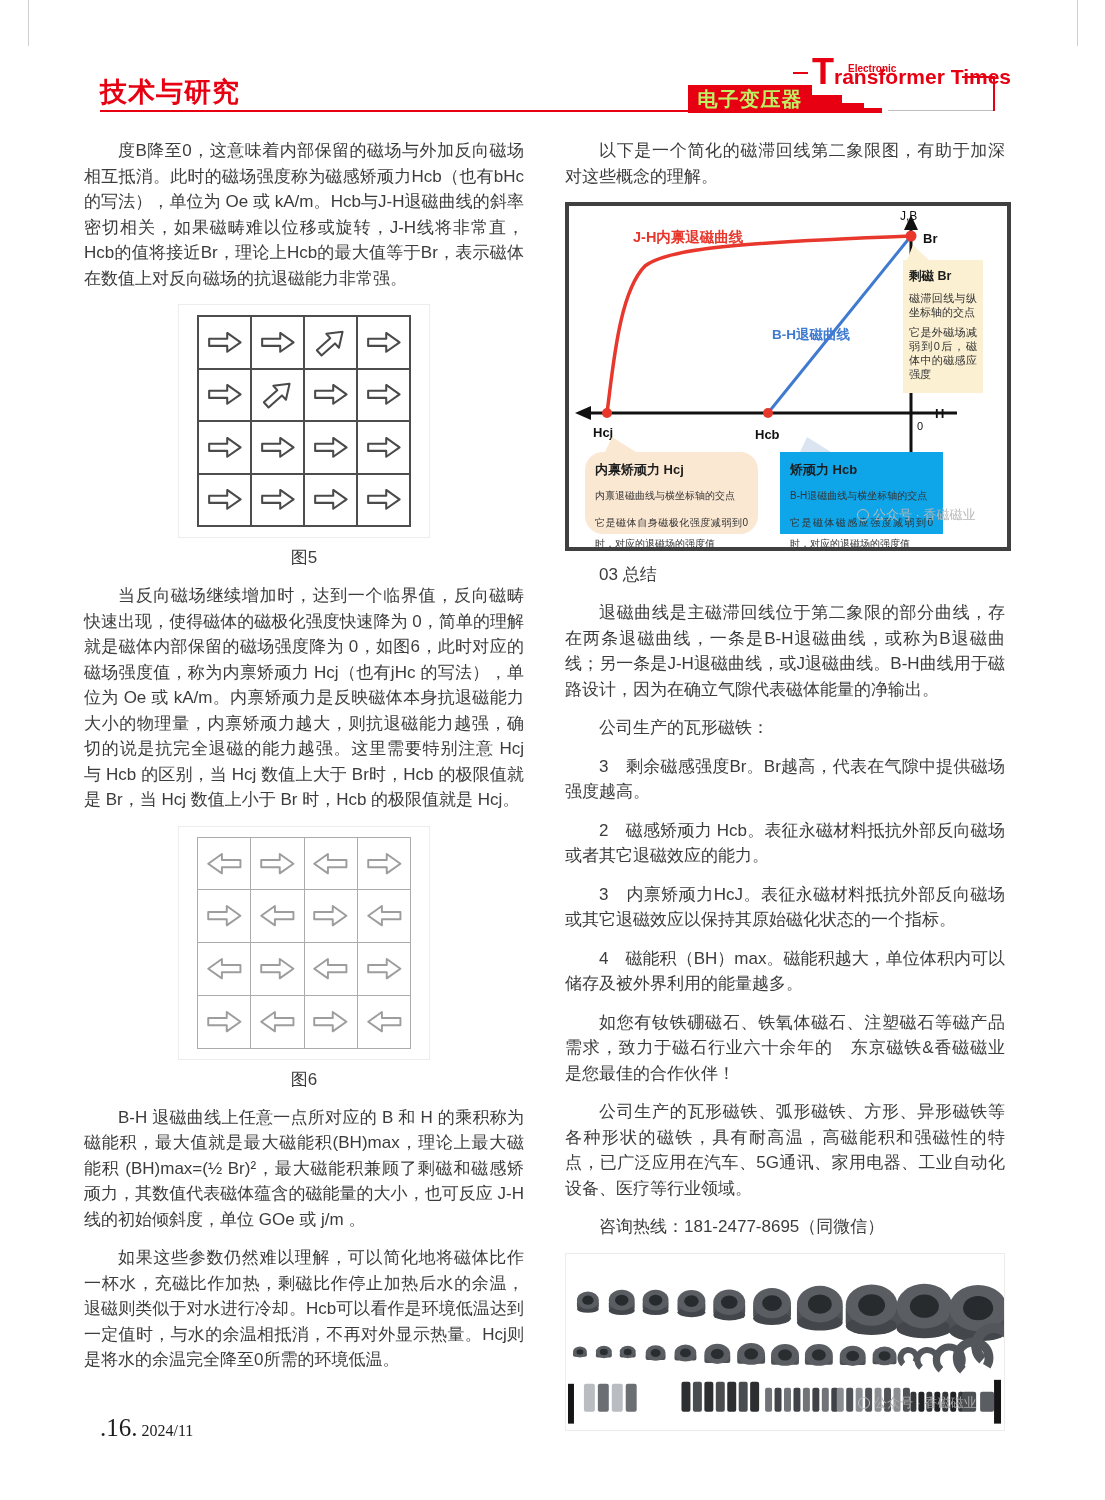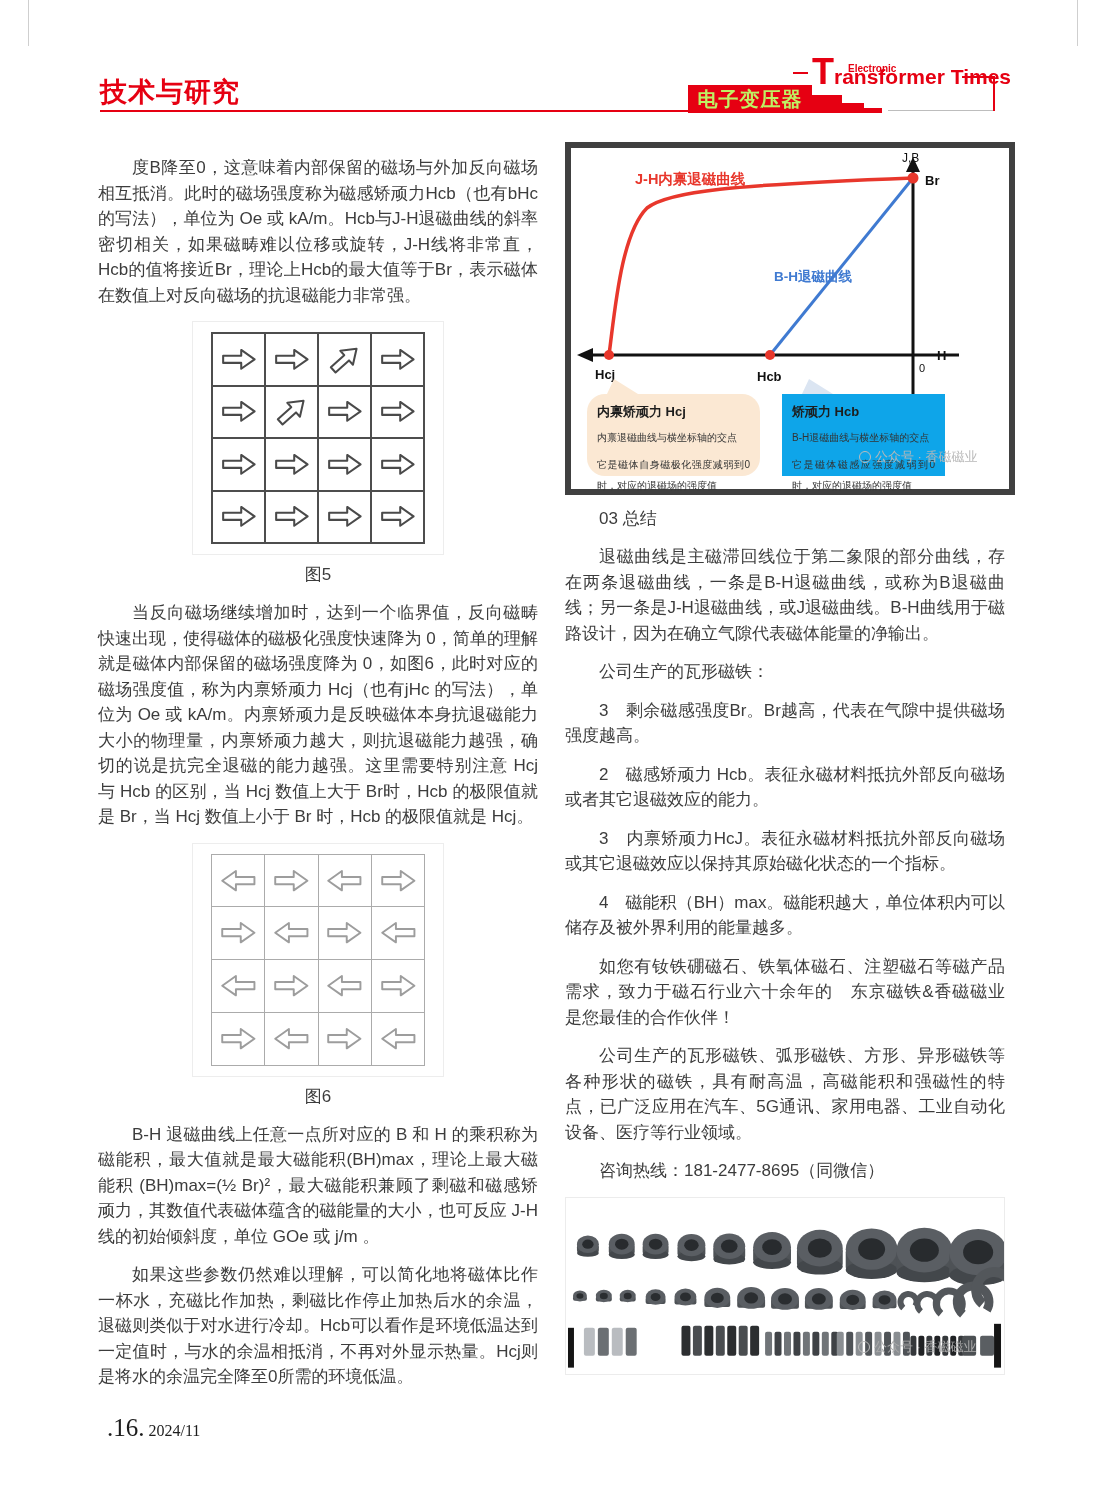--- a/index.html
+++ b/index.html
@@ -25,42 +25,42 @@
   .logo-title{font-size:21px;font-weight:bold;color:#e60012;line-height:40px;white-space:nowrap;}
   .logo-title::first-letter{font-size:36px;}
   .logo-electronic{position:absolute;left:36px;top:11px;font-size:10px;font-weight:bold;color:#e60012;}
   .logo-dash{position:absolute;background:#e60012;height:2px;}
   .logo-dash.dl{left:793px;top:72px;width:15px;}
   .logo-dash.dr{left:962px;top:76px;width:32px;}
   .logo-vline{position:absolute;left:993px;top:76px;width:2px;height:35px;background:#e60012;}
 
   
   .col{position:absolute;top:138px;width:440px;}
-  .col.left{left:98px;margin-top:17px;}
+  .col.left{left:84px;}
   .col.right{left:565px;}
   .para{margin:0 0 13px;font-size:17px;line-height:25.5px;text-align:justify;
         text-indent:2em;color:#3c3c3c;}
 
   
   .fig-wrap{width:214px;margin:6px auto 0;padding:10px 18px;border:1px solid #ededed;background:#fff;}
   .fig-grid{display:grid;grid-template-columns:repeat(4,1fr);grid-template-rows:repeat(4,1fr);
             width:214px;height:212px;box-sizing:border-box;}
   .fig-grid.dark{background:#4d4d4d;gap:2px;border:2px solid #4d4d4d;}
   .fig-grid.light{background:#ababab;gap:1px;border:1px solid #ababab;}
   .cell{background:#fff;display:flex;align-items:center;justify-content:center;overflow:hidden;}
   .arrow{width:74%;height:auto;}
   .arrow path{fill:none;stroke-linejoin:round;}
   .fig-grid.dark .arrow path{stroke:#4a4a4a;stroke-width:2.6;}
   .fig-grid.light .arrow path{stroke:#9d9d9d;stroke-width:2.4;}
   .arrow.left{transform:scaleX(-1);}
   .arrow.up-right{transform:rotate(-42deg);}
   .fig-caption{text-align:center;font-size:17px;color:#3c3c3c;margin:8px 0 14px;}
 
   
-  .chart-box{position:relative;width:438px;height:341px;border:6px solid #404040;
+  .chart-box{position:relative;width:438px;height:341px;border:4px solid #404040;
              background:#fff;margin:4px 0 12px;}
   .chart-box svg{position:absolute;left:0;top:0;}
   .remanence-note{position:absolute;left:334px;top:54px;width:80px;background:#fbf0d2;
                   padding:8px 6px 6px;box-sizing:border-box;}
   .remanence-note::before{content:'';position:absolute;top:-15px;left:4px;width:0;height:0;
                   border-left:6px solid transparent;border-right:16px solid transparent;
                   border-bottom:15px solid #fbf0d2;}
   .note-title{font-size:12.5px;font-weight:bold;color:#1d1d1d;margin:0 0 6px;}
   .note-line{font-size:11px;line-height:14px;color:#333;margin:0 0 6px;text-align:justify;}
   .callout{position:absolute;top:246px;height:82px;box-sizing:border-box;padding:9px 10px 0;}
@@ -78,21 +78,21 @@
              border-radius:50%;box-sizing:border-box;}
 
   .section-heading{font-size:17px;color:#3c3c3c;margin:2px 0 14px;padding-left:2em;}
 
   
   .photo{position:relative;width:438px;height:176px;border:1px solid #ececec;background:#fff;margin-top:9px;}
   .photo-watermark{position:absolute;left:292px;top:140px;font-size:13px;color:#ababab;
              white-space:nowrap;display:flex;align-items:center;gap:4px;}
 
   
-  .footer{position:absolute;left:107px;top:1414px;font-family:"Liberation Serif","DejaVu Serif",serif;
+  .footer{position:absolute;left:100px;top:1414px;font-family:"Liberation Serif","DejaVu Serif",serif;
           color:#1c1c1c;}
   .footer .pno{font-size:25px;}
   .footer .issue{font-size:16px;margin-left:4px;}
 </style>
 </head>
 <body>
 
 <div class="page">
 
   <div class="crop left"></div>
@@ -288,20 +288,21 @@
           </div>
         </div>
     </div>
     <div class="fig-caption">图6</div>
 
     <p class="para">B-H 退磁曲线上任意一点所对应的 B 和 H 的乘积称为磁能积，最大值就是最大磁能积(BH)max，理论上最大磁能积 (BH)max=(½ Br)²，最大磁能积兼顾了剩磁和磁感矫顽力，其数值代表磁体蕴含的磁能量的大小，也可反应 J-H 线的初始倾斜度，单位 GOe 或 j/m 。</p>
     <p class="para">如果这些参数仍然难以理解，可以简化地将磁体比作一杯水，充磁比作加热，剩磁比作停止加热后水的余温，退磁则类似于对水进行冷却。Hcb可以看作是环境低温达到一定值时，与水的余温相抵消，不再对外显示热量。Hcj则是将水的余温完全降至0所需的环境低温。</p>
   </div>
 
   <div class="col right">
+    <p class="para">以下是一个简化的磁滞回线第二象限图，有助于加深对这些概念的理解。</p>
 
     <div class="chart-box">
       <svg width="438" height="339" viewBox="0 0 438 339">
 
         <line x1="20" y1="207" x2="388" y2="207" stroke="#111" stroke-width="3"></line>
         <polygon points="6,207 22,200 22,214" fill="#111"></polygon>
         <line x1="342" y1="22" x2="342" y2="265" stroke="#111" stroke-width="3"></line>
         <polygon points="342,9 335,24 349,24" fill="#111"></polygon>
 
         <path d="M38,207 C44,162 50,86 76,60 C98,43 160,37 342,30" fill="none" stroke="#e8372c" stroke-width="3.5"></path>
@@ -314,20 +315,25 @@
         <text x="331" y="14" font-size="12" fill="#111">J,B</text>
         <text x="366" y="212" font-size="13" font-weight="bold" fill="#111">H</text>
         <text x="348" y="224" font-size="11" fill="#111">0</text>
         <text x="354" y="37" font-size="13" font-weight="bold" fill="#111">Br</text>
         <text x="24" y="231" font-size="13" font-weight="bold" fill="#111">Hcj</text>
         <text x="186" y="233" font-size="13" font-weight="bold" fill="#111">Hcb</text>
         <text x="64" y="36" font-size="14.5" font-weight="bold" fill="#e8372c">J-H内禀退磁曲线</text>
         <text x="203" y="133" font-size="13.5" font-weight="bold" fill="#3f7ad1">B-H退磁曲线</text>
       </svg>
 
+      <div class="remanence-note">
+        <div class="note-title">剩磁 Br</div>
+        <div class="note-line">磁滞回线与纵坐标轴的交点</div>
+        <div class="note-line">它是外磁场减弱到0后，磁体中的磁感应强度</div>
+      </div>
 
       <div class="callout hcj">
         <div class="callout-title">内禀矫顽力 Hcj</div>
         <div class="callout-line">内禀退磁曲线与横坐标轴的交点</div>
         <div class="callout-line">它是磁体自身磁极化强度减弱到0时，对应的退磁场的强度值</div>
       </div>
 
       <div class="callout hcb">
         <div class="callout-title">矫顽力 Hcb</div>
         <div class="callout-line">B-H退磁曲线与横坐标轴的交点</div>

